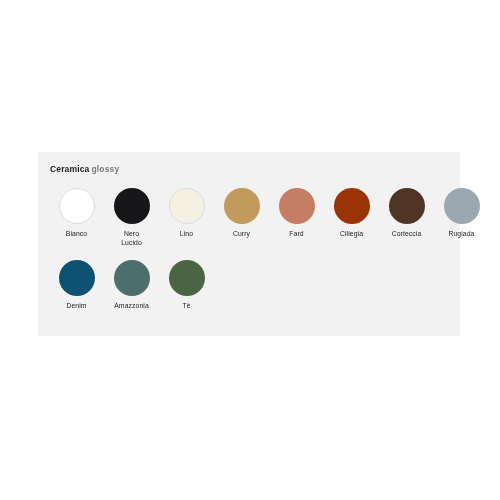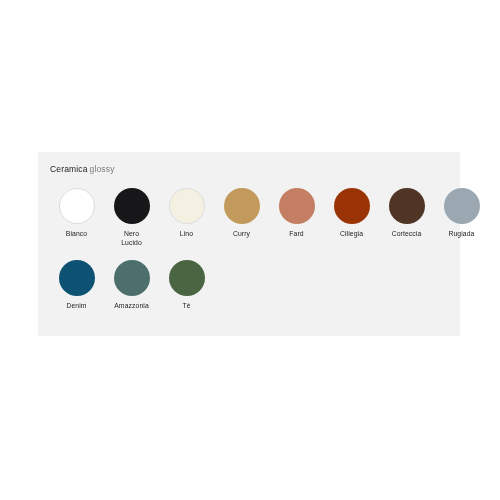--- a/index.html
+++ b/index.html
@@ -37,25 +37,25 @@
   .panel-heading {
     position: absolute;
     left: 12px;
     top: 12px;
     white-space: nowrap;
     font-size: 8.5px;
     line-height: 11px;
     letter-spacing: 0.15px;
   }
   .panel-heading .title-strong {
-    font-weight: 400;
+    font-weight: 700;
     color: #1d1d1b;
   }
   .panel-heading .title-light {
-    font-weight: 400;
+    font-weight: 700;
     color: #7c7c7c;
     margin-left: 2px;
   }
 
   
   .swatch-grid {
     position: absolute;
     left: 11px;
     top: 36px;
     width: 400px;

